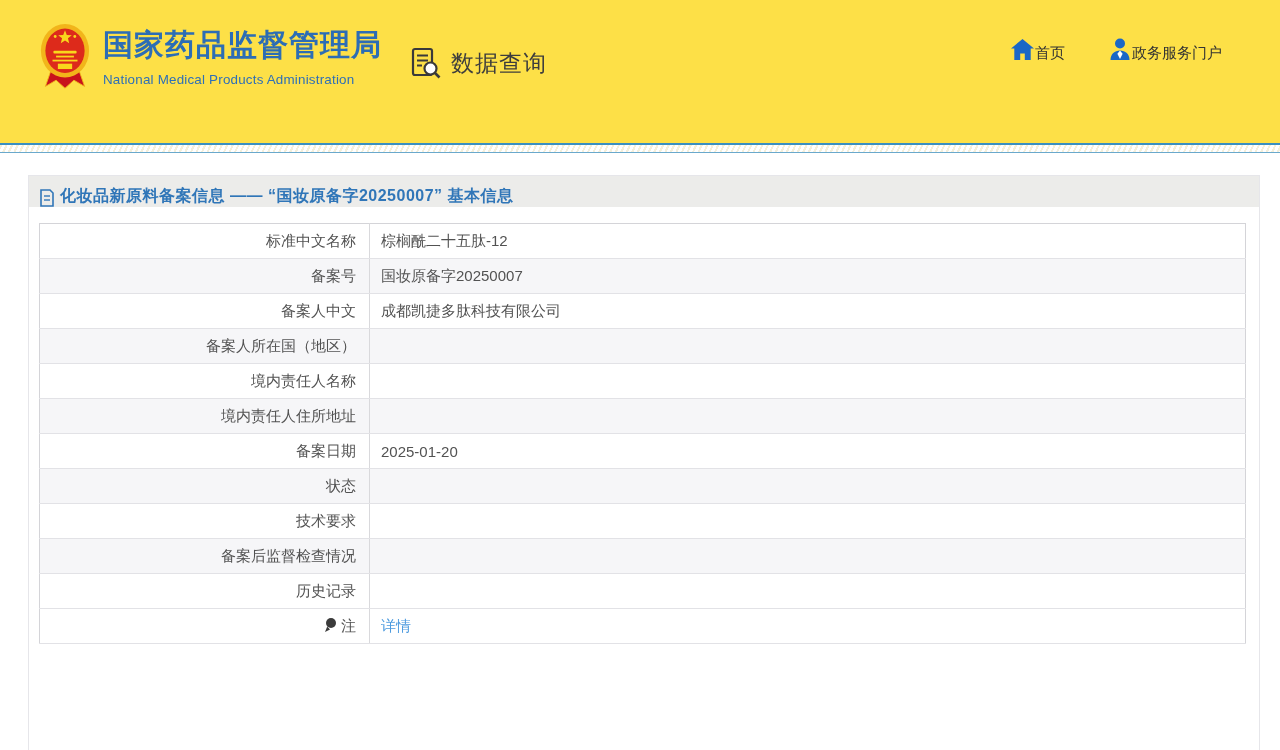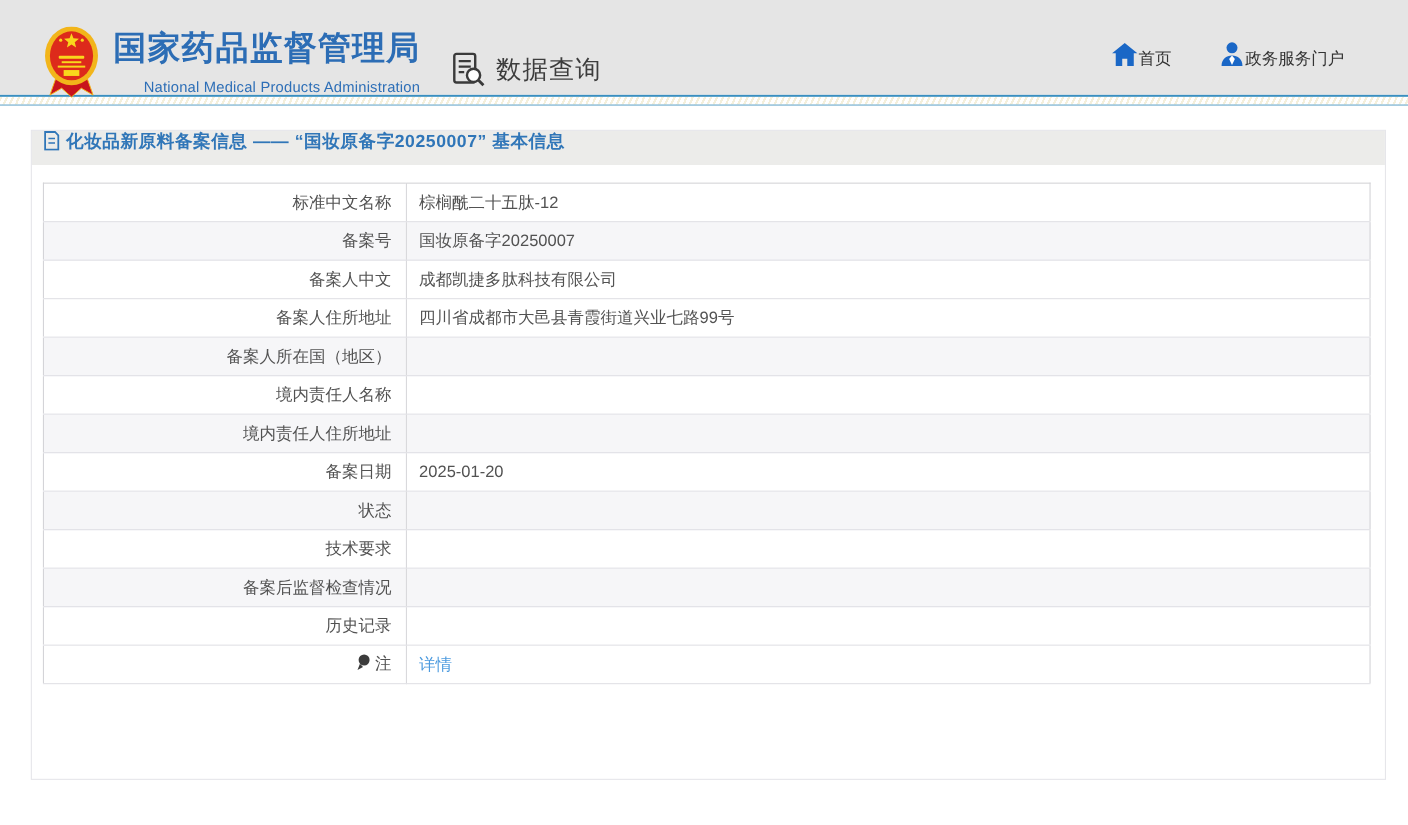--- a/index.html
+++ b/index.html
@@ -1,20 +1,20 @@
 <!DOCTYPE html>
 <html><head>
 <meta charset="utf-8">
 <style>
   * { box-sizing: border-box; margin: 0; padding: 0; }
   html,body { width: 1280px; height: 750px; background: #fff; overflow: hidden;
               font-family: "Liberation Sans", "DejaVu Sans", sans-serif; }
 
   
-  .site-header { position: relative; width: 1280px; height: 86px; background: #e5e5e5; text-align: right; }
+  .site-header { position: relative; width: 1280px; height: 143px; background: #fde047; }
 
   .logo { position: absolute; left: 38px; top: 24px; display: flex; align-items: center; cursor: pointer; }
   .logo-emblem { width: 54px; height: 66px; flex: 0 0 auto; }
   .logo-text { margin-left: 11px; }
   .logo-cn { font-size: 30px; font-weight: bold; color: #2c6db5; letter-spacing: 1px; line-height: 36px; }
   .logo-en { font-size: 13.4px; color: #2e6fb7; margin-top: 9px; letter-spacing: 0.2px; }
 
   .data-query { position: absolute; left: 410px; top: 45px; height: 36px;
                 display: flex; align-items: center; gap: 9px; cursor: pointer; }
   .data-query span { font-size: 23px; color: #3d3d3d; letter-spacing: 1px; }
@@ -25,21 +25,21 @@
   .nav-item .nav-label { margin-top: 8px; font-size: 15px; color: #333; white-space: nowrap; }
 
   
   .header-divider { width: 1280px; height: 10px;
      border-top: 2px solid #3a8fc0; border-bottom: 1px solid #6aa9cc;
      background: repeating-linear-gradient(115deg, #f4efdb 0px, #f4efdb 2px, #ffffff 2px, #ffffff 5px); }
 
   
   .panel { position: relative; margin: 22px 20px 0 28px; width: 1232px; height: 591px;
            background: #fff; border: 1px solid #e6e6ea; }
-  .panel-title-bar { height: 31px; background: #ececea; display: flex; align-items: flex-start;
+  .panel-title-bar { height: 31px; background: #ececea; display: flex; align-items: flex-end;
                      padding-left: 10px; }
   .panel-title-bar .doc-icon { display: inline-flex; margin-right: 5px; }
   .panel-title-text { font-size: 16px; font-weight: bold; color: #3076b8; letter-spacing: 0.5px; }
 
   
   table.info-table { border-collapse: collapse; margin: 16px 13px 15px 10px;
                      width: 1207px; table-layout: fixed; border: 1px solid #d4d4d8; }
   table.info-table tr { height: 35px; }
   table.info-table tr.alt { background: #f6f6f8; }
   table.info-table th { width: 330px; text-align: right; padding-right: 13px;
@@ -132,24 +132,20 @@
             <td>棕榈酰二十五肽-12</td>
           </tr>
           <tr class="alt">
             <th>备案号</th>
             <td>国妆原备字20250007</td>
           </tr>
           <tr>
             <th>备案人中文</th>
             <td>成都凯捷多肽科技有限公司</td>
           </tr>
-          <tr>
-            <th>备案人住所地址</th>
-            <td>四川省成都市大邑县青霞街道兴业七路99号</td>
-          </tr>
           <tr class="alt">
             <th>备案人所在国（地区）</th>
             <td></td>
           </tr>
           <tr>
             <th>境内责任人名称</th>
             <td></td>
           </tr>
           <tr class="alt">
             <th>境内责任人住所地址</th>

